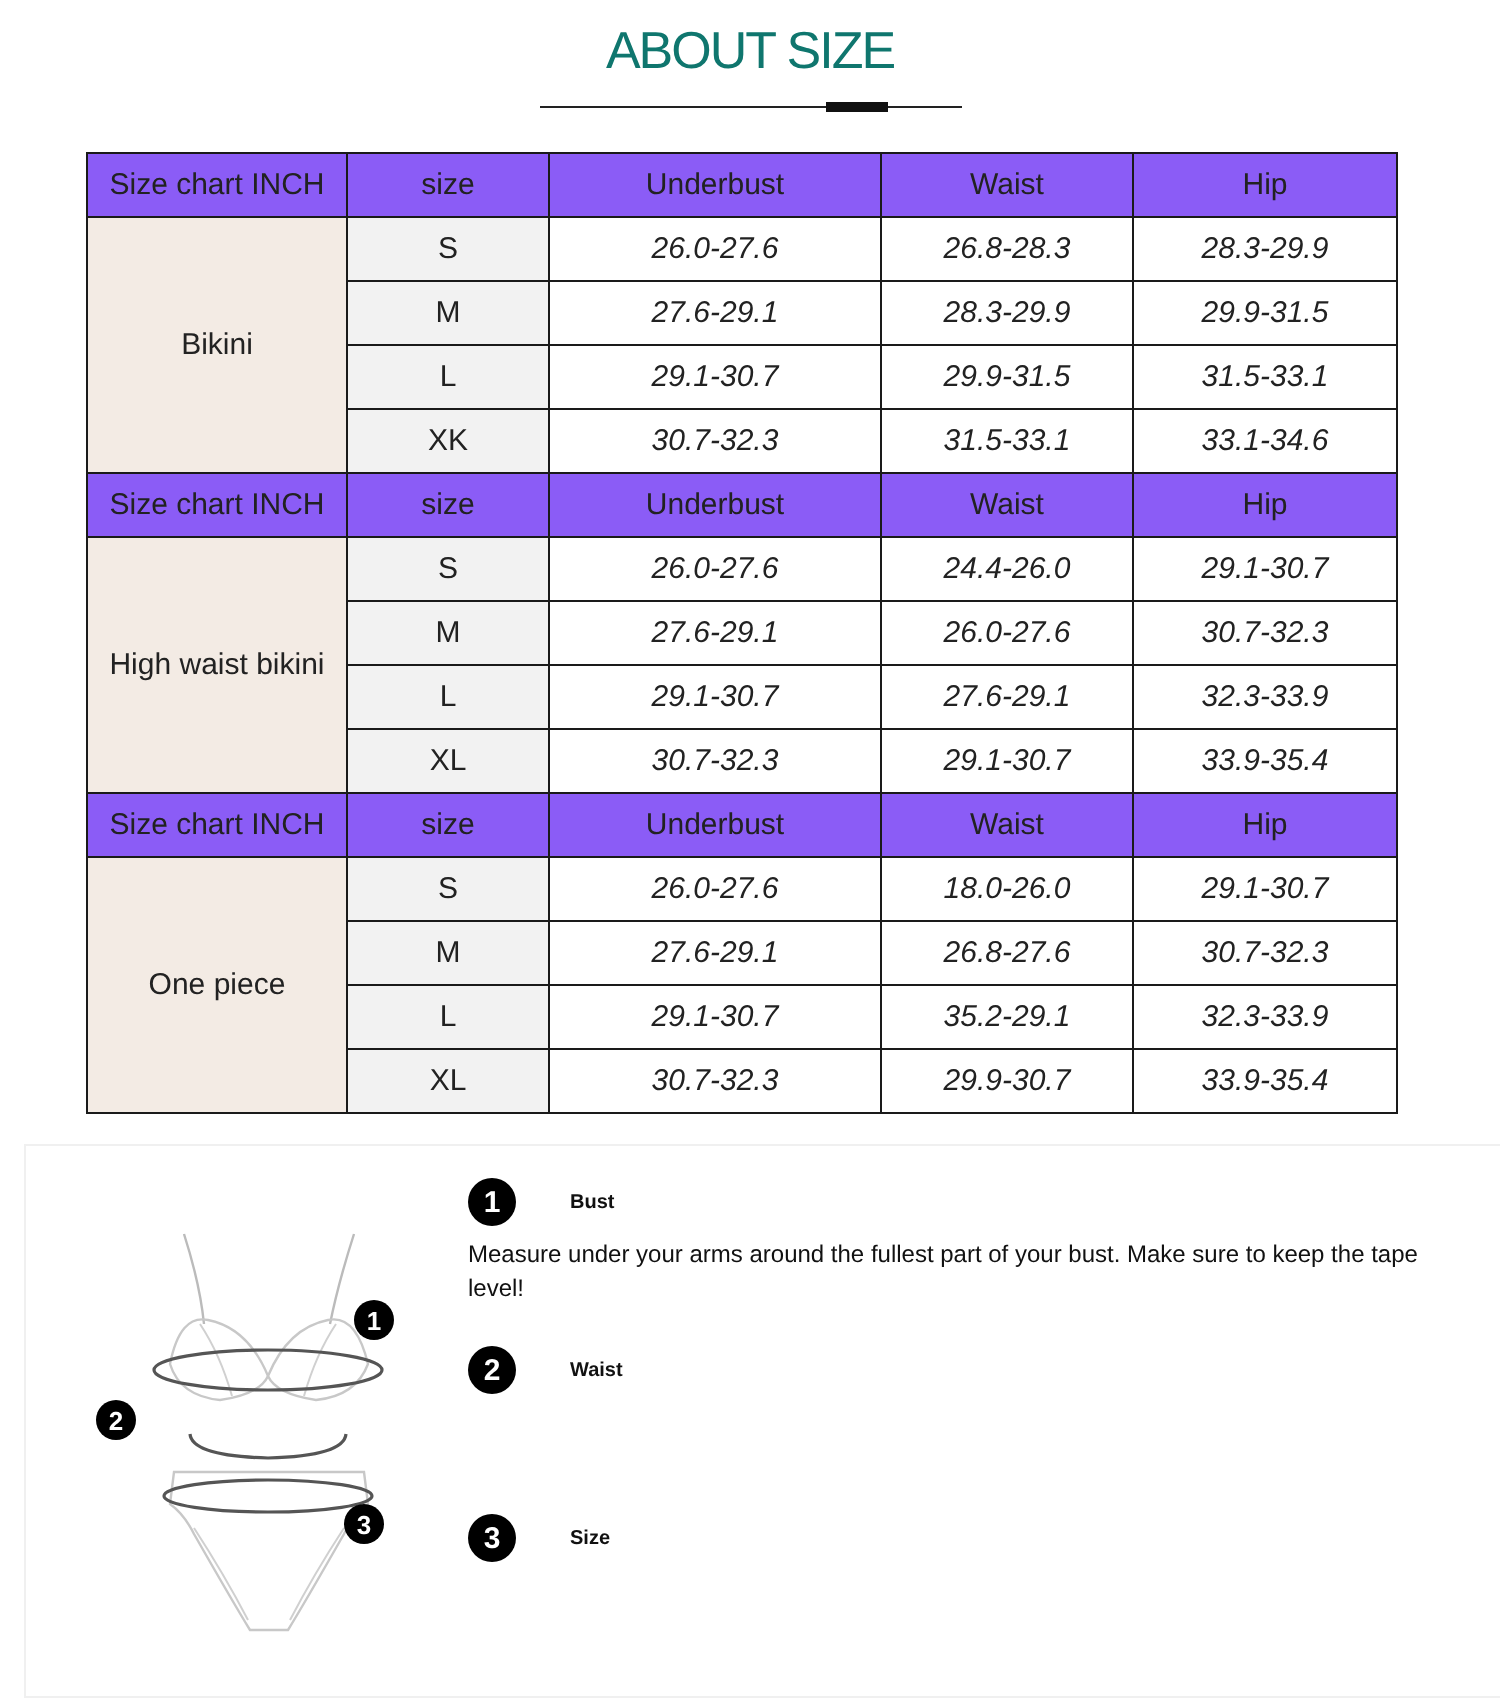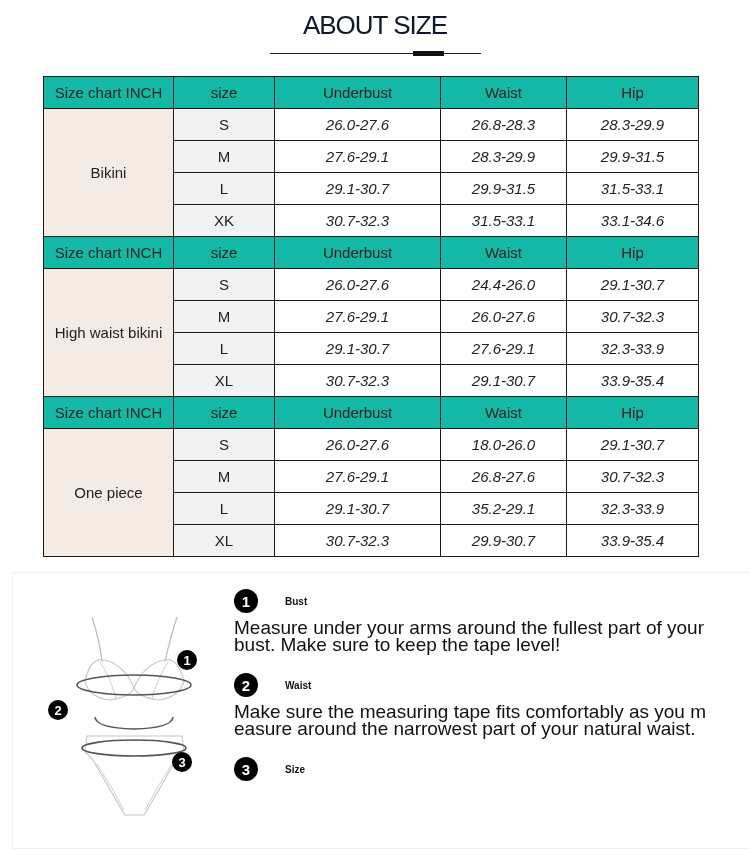--- a/index.html
+++ b/index.html
@@ -1,39 +1,39 @@
 <!DOCTYPE html>
 <html><head>
 <meta charset="utf-8">
 <style>
   html, body { margin:0; padding:0; background:#ffffff; }
   body { width:750px; height:850px; position:relative; overflow:hidden;
          font-family:"Liberation Sans", sans-serif; color:#111; }
   .title { position:absolute; left:0; width:750px; top:10px; text-align:center;
-           font-size:26px; letter-spacing:-1px; color:#0f172a; }
+           font-size:26px; letter-spacing:-1px; color:#0f766e; }
   .title-line { position:absolute; left:270px; top:53px; width:211px; height:1px; background:#222; }
   .title-bar { position:absolute; left:413px; top:51px; width:31px; height:5px; background:#111; }
 
   table.chart { position:absolute; left:43px; top:76px; border-collapse:collapse; table-layout:fixed; }
   table.chart td { border:1px solid #1a1a1a; height:31px; padding:0; text-align:center;
                    vertical-align:middle; font-size:15px; color:#222; white-space:nowrap; }
-  td.hdr { background:#14b8a6; }
+  td.hdr { background:#8b5cf6; }
   td.cat { background:#f3ebe4;margin-left:36px; }
   td.sz { background:#f2f2f2; }
   td.val { background:#ffffff;font-style:italic; }
 
   .guide { position:absolute; left:12px; top:572px; width:738px; height:275px;
            border:1px solid #f0f0f0; }
   .illus { position:absolute; left:12px; top:572px; width:215px; height:275px; }
   .step { position:absolute; left:234px; width:480px; }
   .step-head { display:flex; align-items:center; height:24px; }
   .num { width:24px; height:24px; border-radius:50%; background:#000; color:#fff;
          font-weight:bold; font-size:15px; display:flex; align-items:center; justify-content:center; }
   .step-title { margin-left:27px; font-weight:bold; font-size:10px; }
-  .step-text { margin-top:6px; font-size:19px; line-height:17px; width:475px; word-break:break-all; color:#111; }
+  .step-text { margin-top:6px; font-size:12px; line-height:17px; width:475px; word-break:break-all; color:#111; }
 </style>
 </head>
 <body>
 
 <div class="title">ABOUT SIZE</div>
 <div class="title-line"></div>
 <div class="title-bar"></div>
 
 <table class="chart">
   <colgroup>
@@ -188,21 +188,20 @@
     <span class="step-title">Bust</span>
   </div>
   <div class="step-text">Measure under your arms around the fullest part of your bust. Make sure to keep the tape level!</div>
 </div>
 
 <div class="step" style="top:673px;">
   <div class="step-head">
     <span class="num">2</span>
     <span class="step-title">Waist</span>
   </div>
-  <div class="step-text">Make sure the measuring tape fits comfortably as you measure around the narrowest part of your natural waist.</div>
 </div>
 
 <div class="step" style="top:757px;">
   <div class="step-head">
     <span class="num">3</span>
     <span class="step-title">Size</span>
   </div>
 </div>
 
 </body></html>

